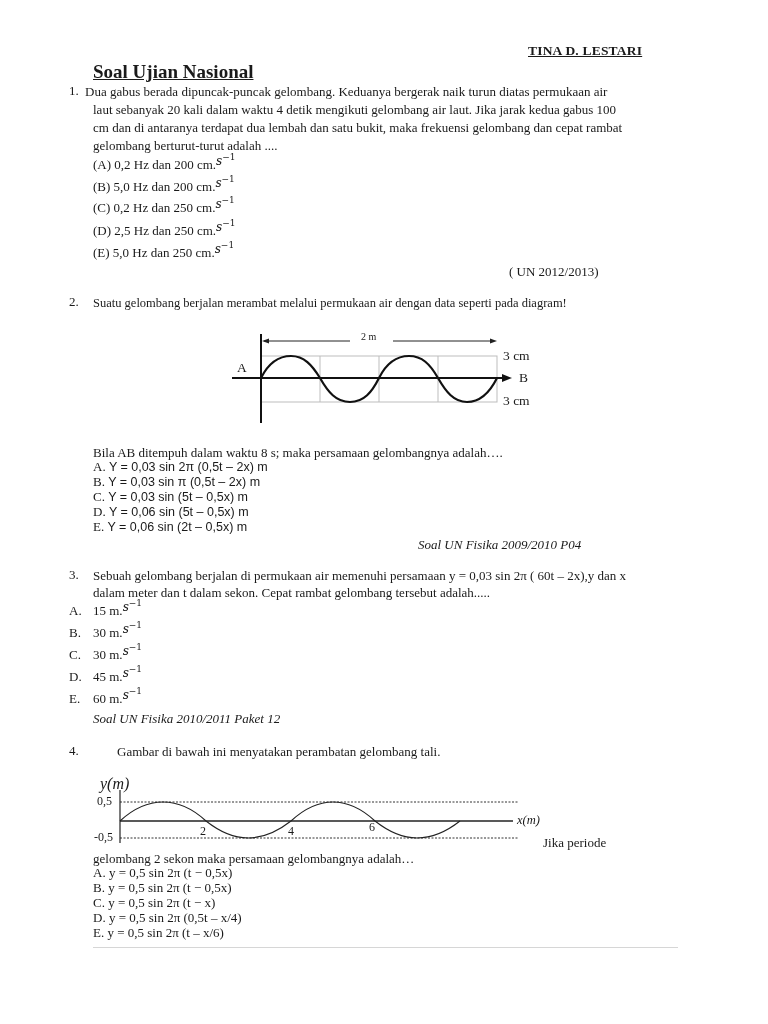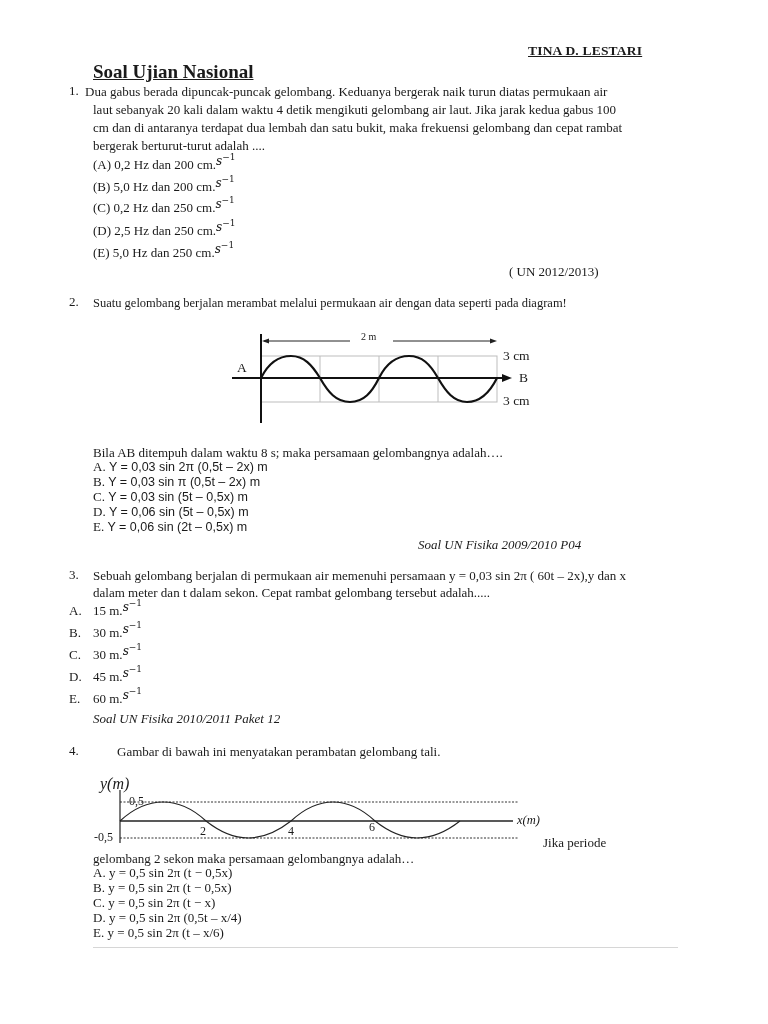--- a/index.html
+++ b/index.html
@@ -22,21 +22,21 @@
 <body>
 
 <div class="abs author">TINA D. LESTARI</div>
 <div class="abs title">Soal Ujian Nasional</div>
 
 <div>
   <div class="abs qnum" style="left:69px; top:83px;">1.</div>
   <div class="abs txt" style="left:85px; top:83px;">Dua gabus berada dipuncak-puncak gelombang. Keduanya bergerak naik turun diatas permukaan air</div>
   <div class="abs txt" style="left:93px; top:101px;">laut sebanyak 20 kali dalam waktu 4 detik mengikuti gelombang air laut. Jika jarak kedua gabus 100</div>
   <div class="abs txt" style="left:93px; top:119px;">cm dan di antaranya terdapat dua lembah dan satu bukit, maka frekuensi gelombang dan cepat rambat</div>
-  <div class="abs txt" style="left:93px; top:137px;">bergerak berturut-turut adalah ....</div>
+  <div class="abs txt" style="left:93px; top:137px;">gelombang berturut-turut adalah ....</div>
 
   <div class="abs opt" style="left:93px; top:157px;"><span>(A) 0,2 Hz dan 200 cm.</span><span class="sup"><span>s</span><span class="e">−1</span></span></div>
   <div class="abs opt" style="left:93px; top:179px;"><span>(B) 5,0 Hz dan 200 cm.</span><span class="sup"><span>s</span><span class="e">−1</span></span></div>
   <div class="abs opt" style="left:93px; top:200px;"><span>(C) 0,2 Hz dan 250 cm.</span><span class="sup"><span>s</span><span class="e">−1</span></span></div>
   <div class="abs opt" style="left:93px; top:223px;"><span>(D) 2,5 Hz dan 250 cm.</span><span class="sup"><span>s</span><span class="e">−1</span></span></div>
   <div class="abs opt" style="left:93px; top:245px;"><span>(E) 5,0 Hz dan 250 cm.</span><span class="sup"><span>s</span><span class="e">−1</span></span></div>
 
   <div class="abs txt" style="left:509px; top:263px;">( UN 2012/2013)</div>
 </div>
 
@@ -102,21 +102,21 @@
     <line x1="120" y1="802" x2="518" y2="802" stroke="#333" stroke-width="1" stroke-dasharray="2,1.5"></line>
     <line x1="120" y1="838" x2="518" y2="838" stroke="#333" stroke-width="1" stroke-dasharray="2,1.5"></line>
 
     <line x1="120" y1="790" x2="120" y2="843" stroke="#222" stroke-width="1.2"></line>
 
     <line x1="120" y1="821" x2="513" y2="821" stroke="#222" stroke-width="1.4"></line>
 
     <path d="M120,821 C134,808 148,802 163,802 C178,802 192,808 206,821 C220,832 234,838 248,838 C263,838 277,832 291,821 C305,808 319,802 333,802 C347,802 361,808 375,821 C389,832 403,838 417,838 C432,838 446,832 460,821" fill="none" stroke="#222" stroke-width="1.1"></path>
   </svg>
   <div class="abs" style="left:100px; top:775px; font-size:16px; font-style:italic;">y(m)</div>
-  <div class="abs" style="left:97px; top:794px; font-size:12px;margin-left:32px;">0,5</div>
+  <div class="abs" style="left:97px; top:794px; font-size:12px;">0,5</div>
   <div class="abs" style="left:94px; top:830px; font-size:12px;">-0,5</div>
   <div class="abs" style="left:517px; top:813px; font-size:12.5px; font-style:italic;">x(m)</div>
   <div class="abs" style="left:200px; top:824px; font-size:12px;">2</div>
   <div class="abs" style="left:288px; top:824px; font-size:12px;">4</div>
   <div class="abs" style="left:369px; top:820px; font-size:12px;">6</div>
   <div class="abs txt" style="left:543px; top:834px;">Jika periode</div>
 
   <div class="abs txt" style="left:93px; top:850px;">gelombang 2 sekon maka persamaan gelombangnya adalah…</div>
   <div class="abs opt" style="left:93px; top:865px;"><span>A.</span> <span>y = 0,5 sin 2π (t − 0,5x)</span></div>
   <div class="abs opt" style="left:93px; top:880px;"><span>B.</span> <span>y = 0,5 sin 2π (t − 0,5x)</span></div>

